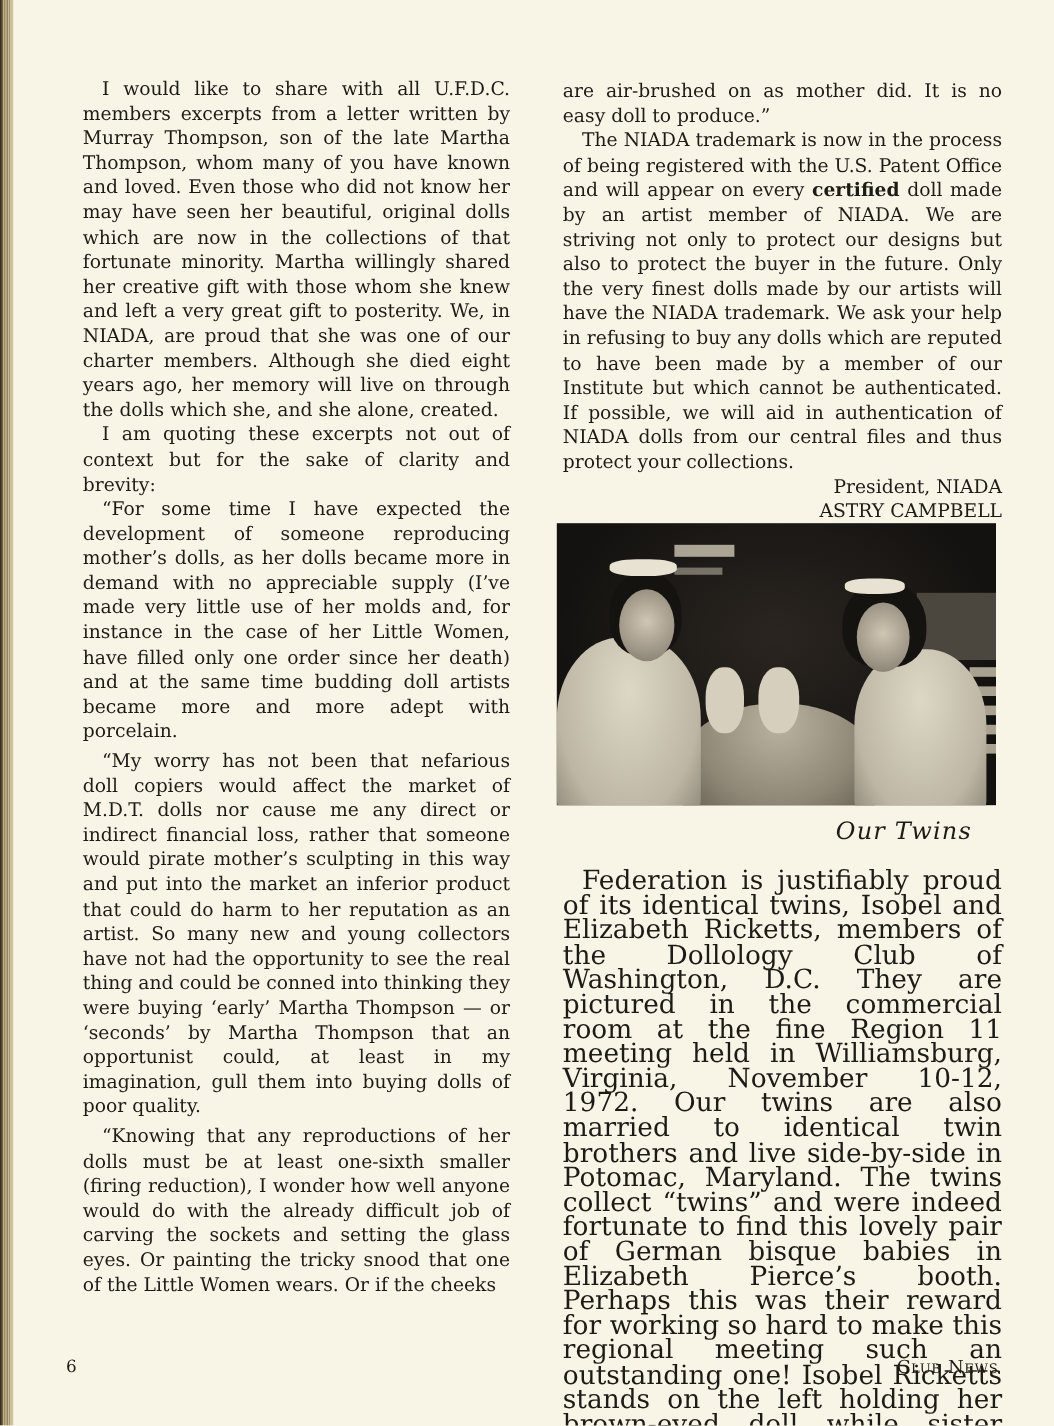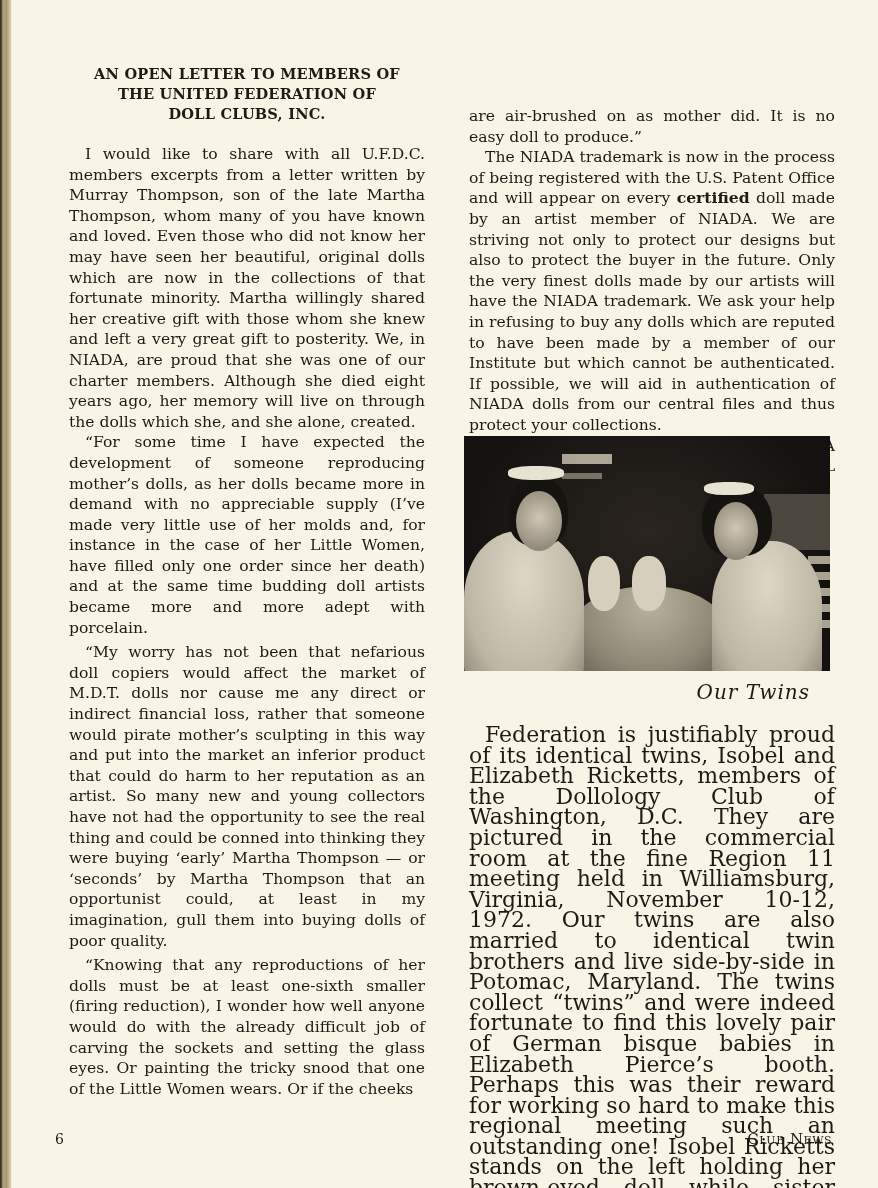--- a/index.html
+++ b/index.html
@@ -21,21 +21,21 @@
   }
   .col-left { left: 69px; width: 356px; }
   .col-right { left: 469px; width: 366px; top: 66px; }
   .headline {
     font-family: "DejaVu Serif", serif; font-weight: bold;
     font-size: 14.6px; line-height: 20px; text-align: center;
     margin: 0 0 20px 0; letter-spacing: 0.2px;
     white-space: pre-line;
   }
   p { margin: 0; text-indent: 16px; }
-  p.noindent { text-indent: 0; margin-top: 40px; }
+  p.noindent { text-indent: 0; }
   .gap { height: 4px; }
   .sig { text-align: right; text-indent: 0; }
   b.cert { font-weight: bold; }
   .photo {
     position: absolute; left: 464px; top: 436px; width: 366px; height: 235px;
     background: radial-gradient(ellipse at 50% 40%, #2a2520 0%, #141210 70%);
     overflow: hidden;
   }
   .photo .light { position: absolute; background: #cfc8b6; opacity: 0.8; }
   .photo .person { position: absolute; background: radial-gradient(ellipse at 50% 30%, #ddd7c6 0%, #bdb6a4 70%, #8d8778 100%); border-radius: 45% 45% 10% 10%; }
@@ -54,24 +54,22 @@
   .col-right2 { position: absolute; left: 469px; width: 366px; top: 725px; font-size: 22px; line-height: 20.6px; text-align: justify; }
   .folio { position: absolute; left: 55px; top: 1131px; font-size: 14px; }
   .runhead { position: absolute; right: 46px; top: 1130px; font-size: 15px; font-variant: small-caps; letter-spacing: 0.5px; }
 </style>
 </head>
 <body>
 
 <div class="binding"></div>
 
 <div class="col col-left">
-  <h1 class="headline">AN OPEN LETTER TO MEMBERS OF
-THE UNITED FEDERATION OF
-DOLL CLUBS, INC.</h1>
   <p>I would like to share with all U.F.D.C. members excerpts from a letter written by Murray Thompson, son of the late Martha Thompson, whom many of you have known and loved. Even those who did not know her may have seen her beautiful, original dolls which are now in the collections of that fortunate minority. Martha willingly shared her creative gift with those whom she knew and left a very great gift to posterity. We, in NIADA, are proud that she was one of our charter members. Although she died eight years ago, her memory will live on through the dolls which she, and she alone, created.</p>
+  <p>I am quoting these excerpts not out of context but for the sake of clarity and brevity:</p>
   <p>“For some time I have expected the development of someone reproducing mother’s dolls, as her dolls became more in demand with no appreciable supply (I’ve made very little use of her molds and, for instance in the case of her Little Women, have filled only one order since her death) and at the same time budding doll artists became more and more adept with porcelain.</p>
   <div class="gap"></div>
   <p>“My worry has not been that nefarious doll copiers would affect the market of M.D.T. dolls nor cause me any direct or indirect financial loss, rather that someone would pirate mother’s sculpting in this way and put into the market an inferior product that could do harm to her reputation as an artist. So many new and young collectors have not had the opportunity to see the real thing and could be conned into thinking they were buying ‘early’ Martha Thompson — or ‘seconds’ by Martha Thompson that an opportunist could, at least in my imagination, gull them into buying dolls of poor quality.</p>
   <div class="gap"></div>
   <p>“Knowing that any reproductions of her dolls must be at least one-sixth smaller (firing reduction), I wonder how well anyone would do with the already difficult job of carving the sockets and setting the glass eyes. Or painting the tricky snood that one of the Little Women wears. Or if the cheeks</p>
 </div>
 
 <div class="col col-right">
   <p class="noindent">are air-brushed on as mother did. It is no easy doll to produce.”</p>
   <p><span>The NIADA trademark is now in the process of being registered with the U.S. Patent Office and will appear on every </span><b class="cert">certified</b><span> doll made by an artist member of NIADA. We are striving not only to protect our designs but also to protect the buyer in the future. Only the very finest dolls made by our artists will have the NIADA trademark. We ask your help in refusing to buy any dolls which are reputed to have been made by a member of our Institute but which cannot be authenticated. If possible, we will aid in authentication of NIADA dolls from our central files and thus protect your collections.</span></p>

